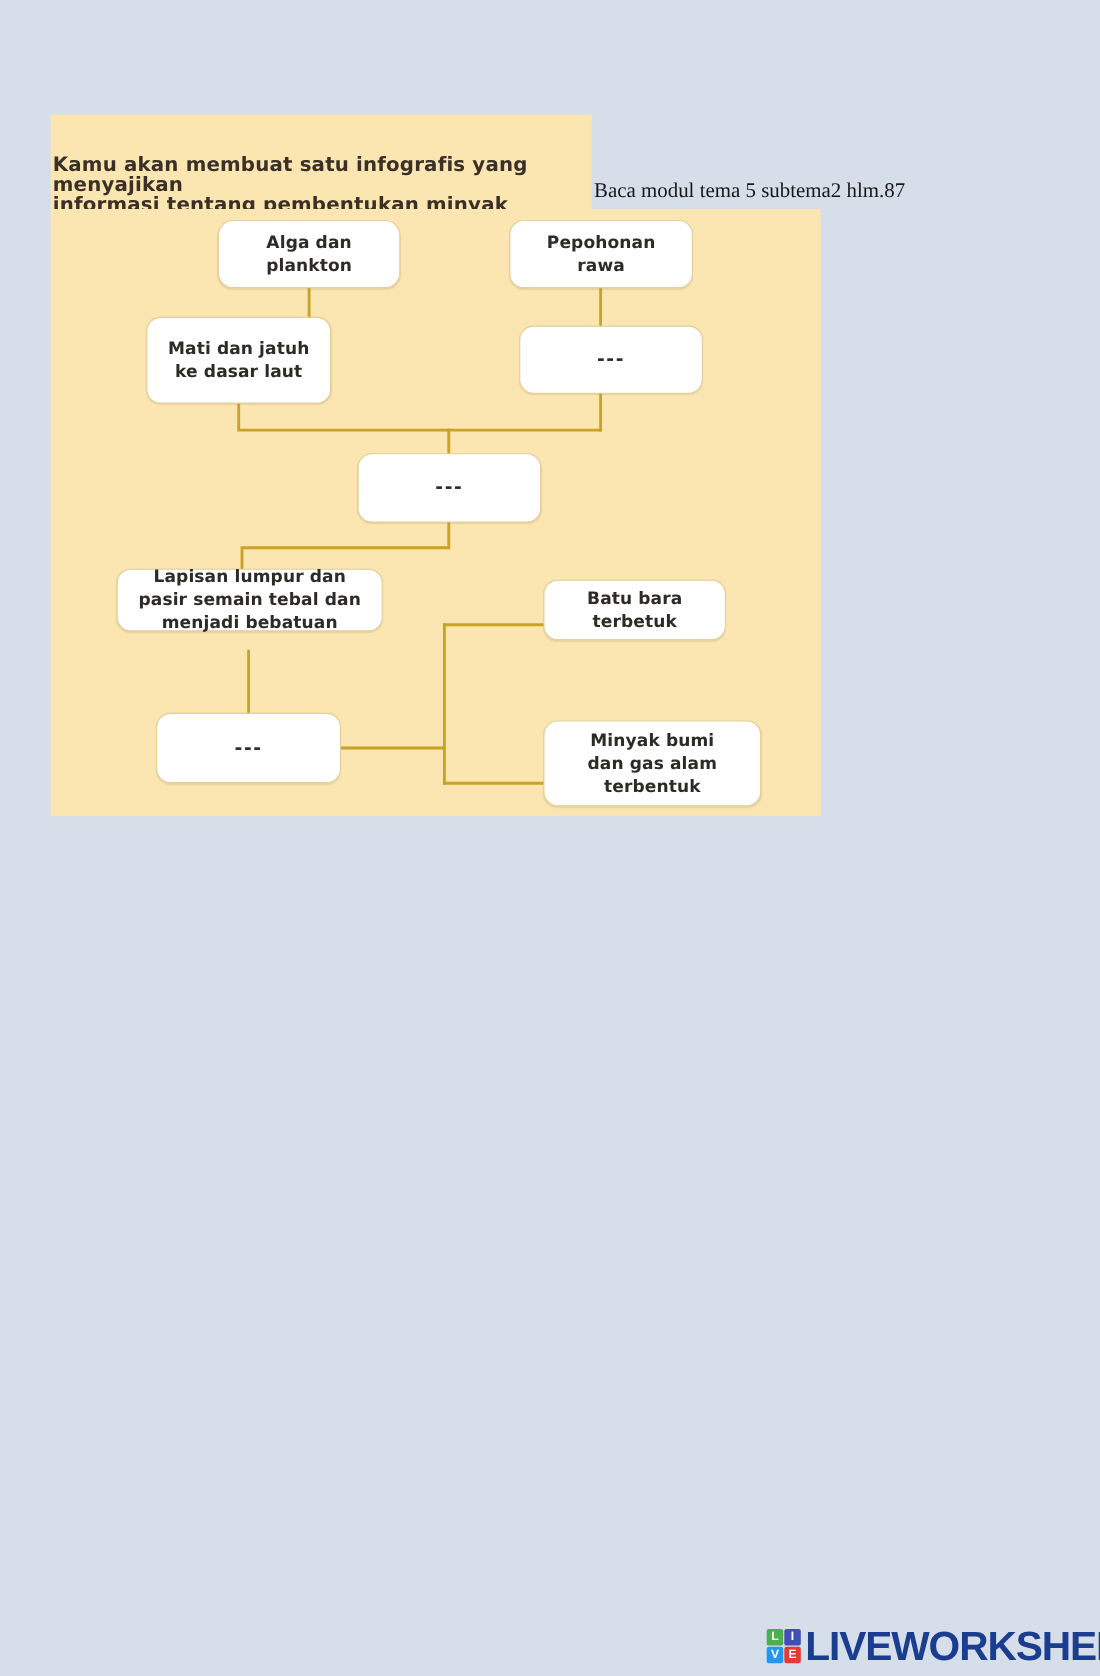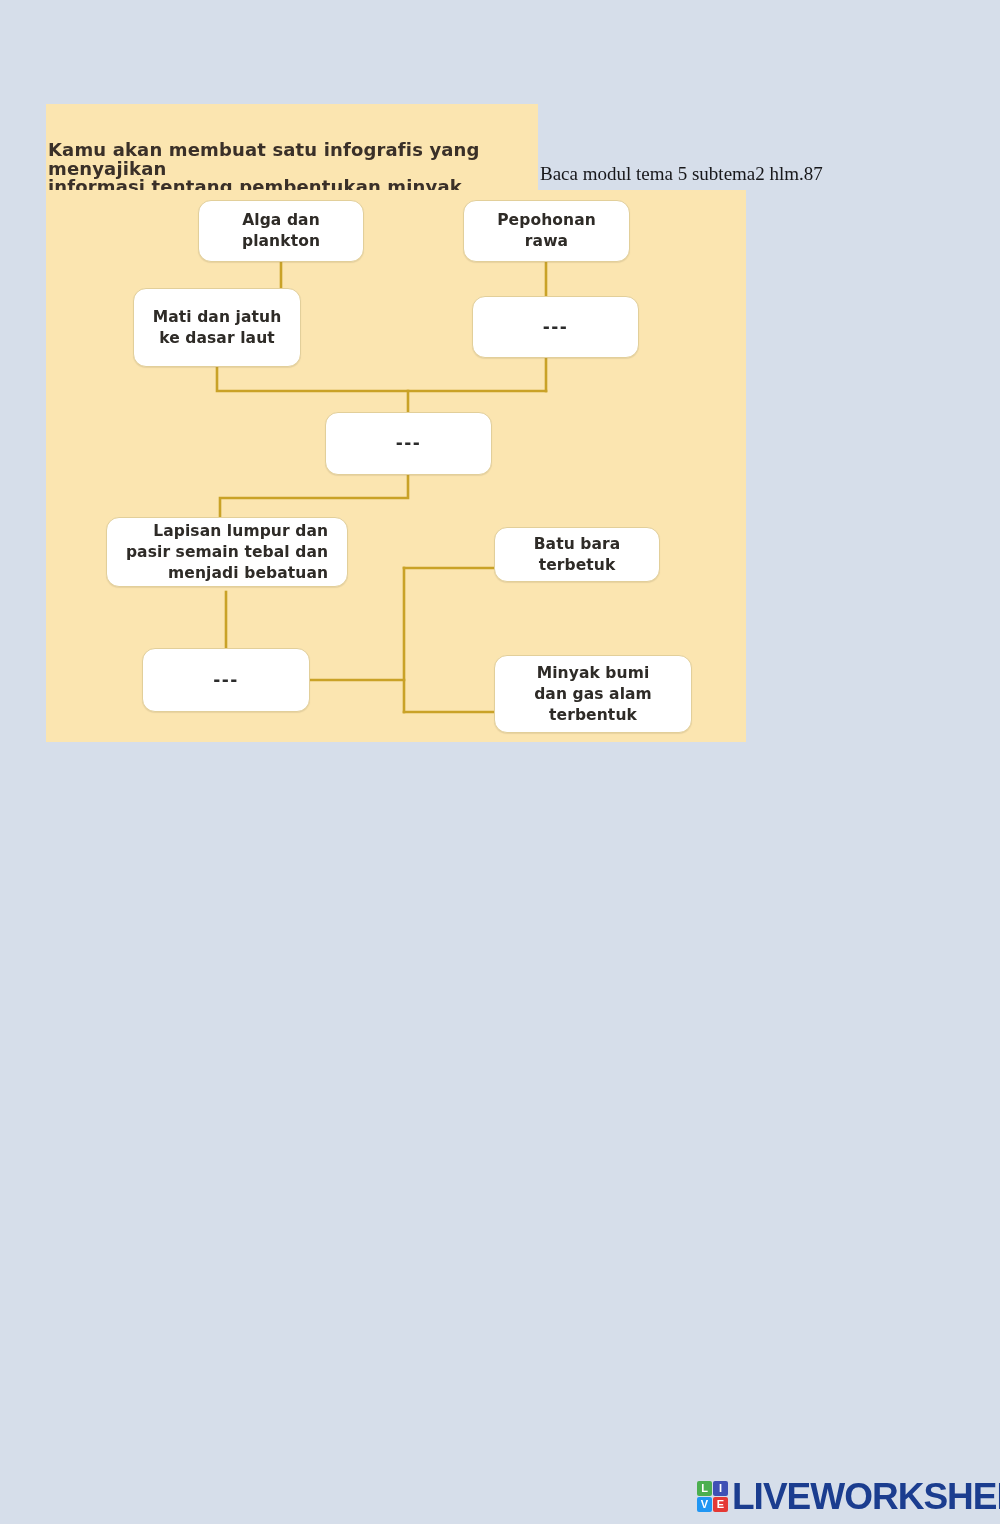--- a/index.html
+++ b/index.html
@@ -102,26 +102,26 @@
     white-space: pre-line;
     box-shadow: 0 1px 1px rgba(150,130,90,0.18);
   }
   .node.blank {
     font-size: 17px;
     letter-spacing: 1.5px;
     color: #2b2b2b;
   }
 
   
-  #node-alga        { left:198px; top:200px; width:166px; height:62px; }
+  #node-alga        { left:198px; top:200px; width:166px; height:62px;border-radius:14px; }
   #node-pepohonan   { left:463px; top:200px; width:167px; height:62px; }
   #node-mati        { left:133px; top:288px; width:168px; height:79px; }
   #node-blank-1     { left:472px; top:296px; width:167px; height:62px; }
   #node-blank-2     { left:325px; top:412px; width:167px; height:63px; }
-  #node-lapisan     { left:106px; top:517px; width:242px; height:70px;text-align:right; }
+  #node-lapisan     { left:106px; top:517px; width:242px; height:57px; }
   #node-batubara    { left:494px; top:527px; width:166px; height:55px; }
   #node-blank-3     { left:142px; top:648px; width:168px; height:64px; }
   #node-minyak      { left:494px; top:655px; width:198px; height:78px; }
 
   
   .lw-logo {
     position: absolute;
     left: 697px;
     top: 1478px;
     display: flex;

